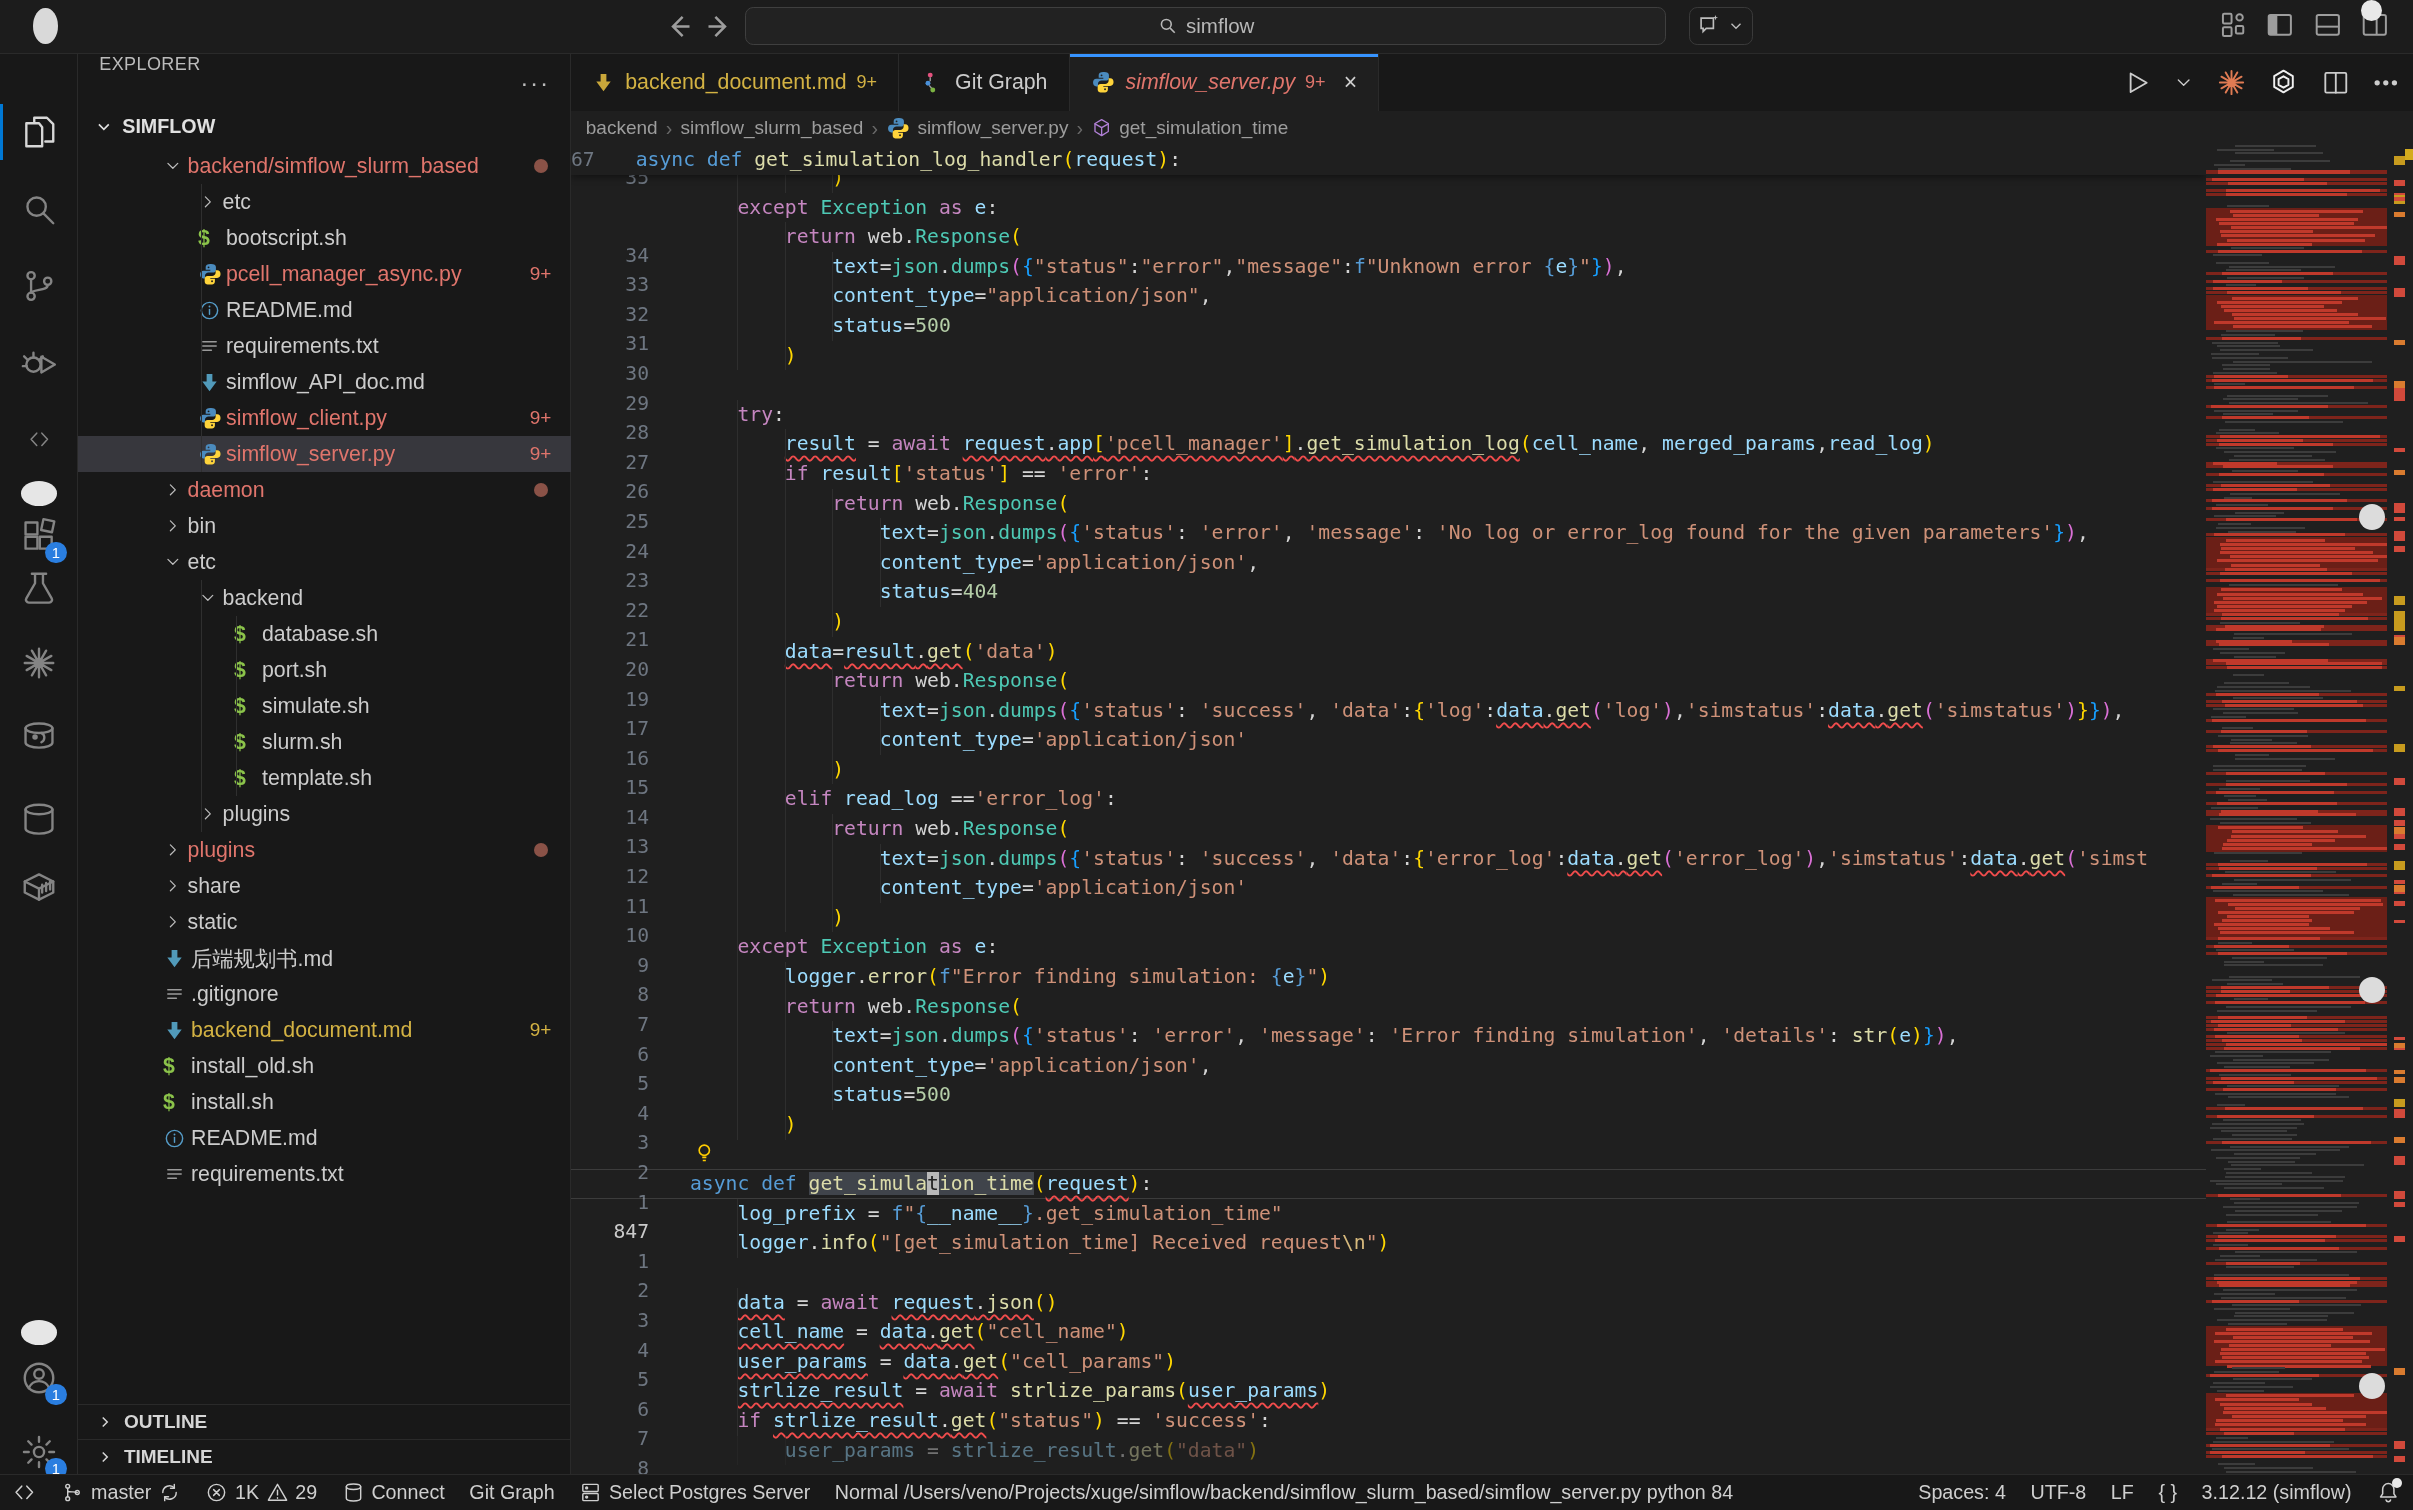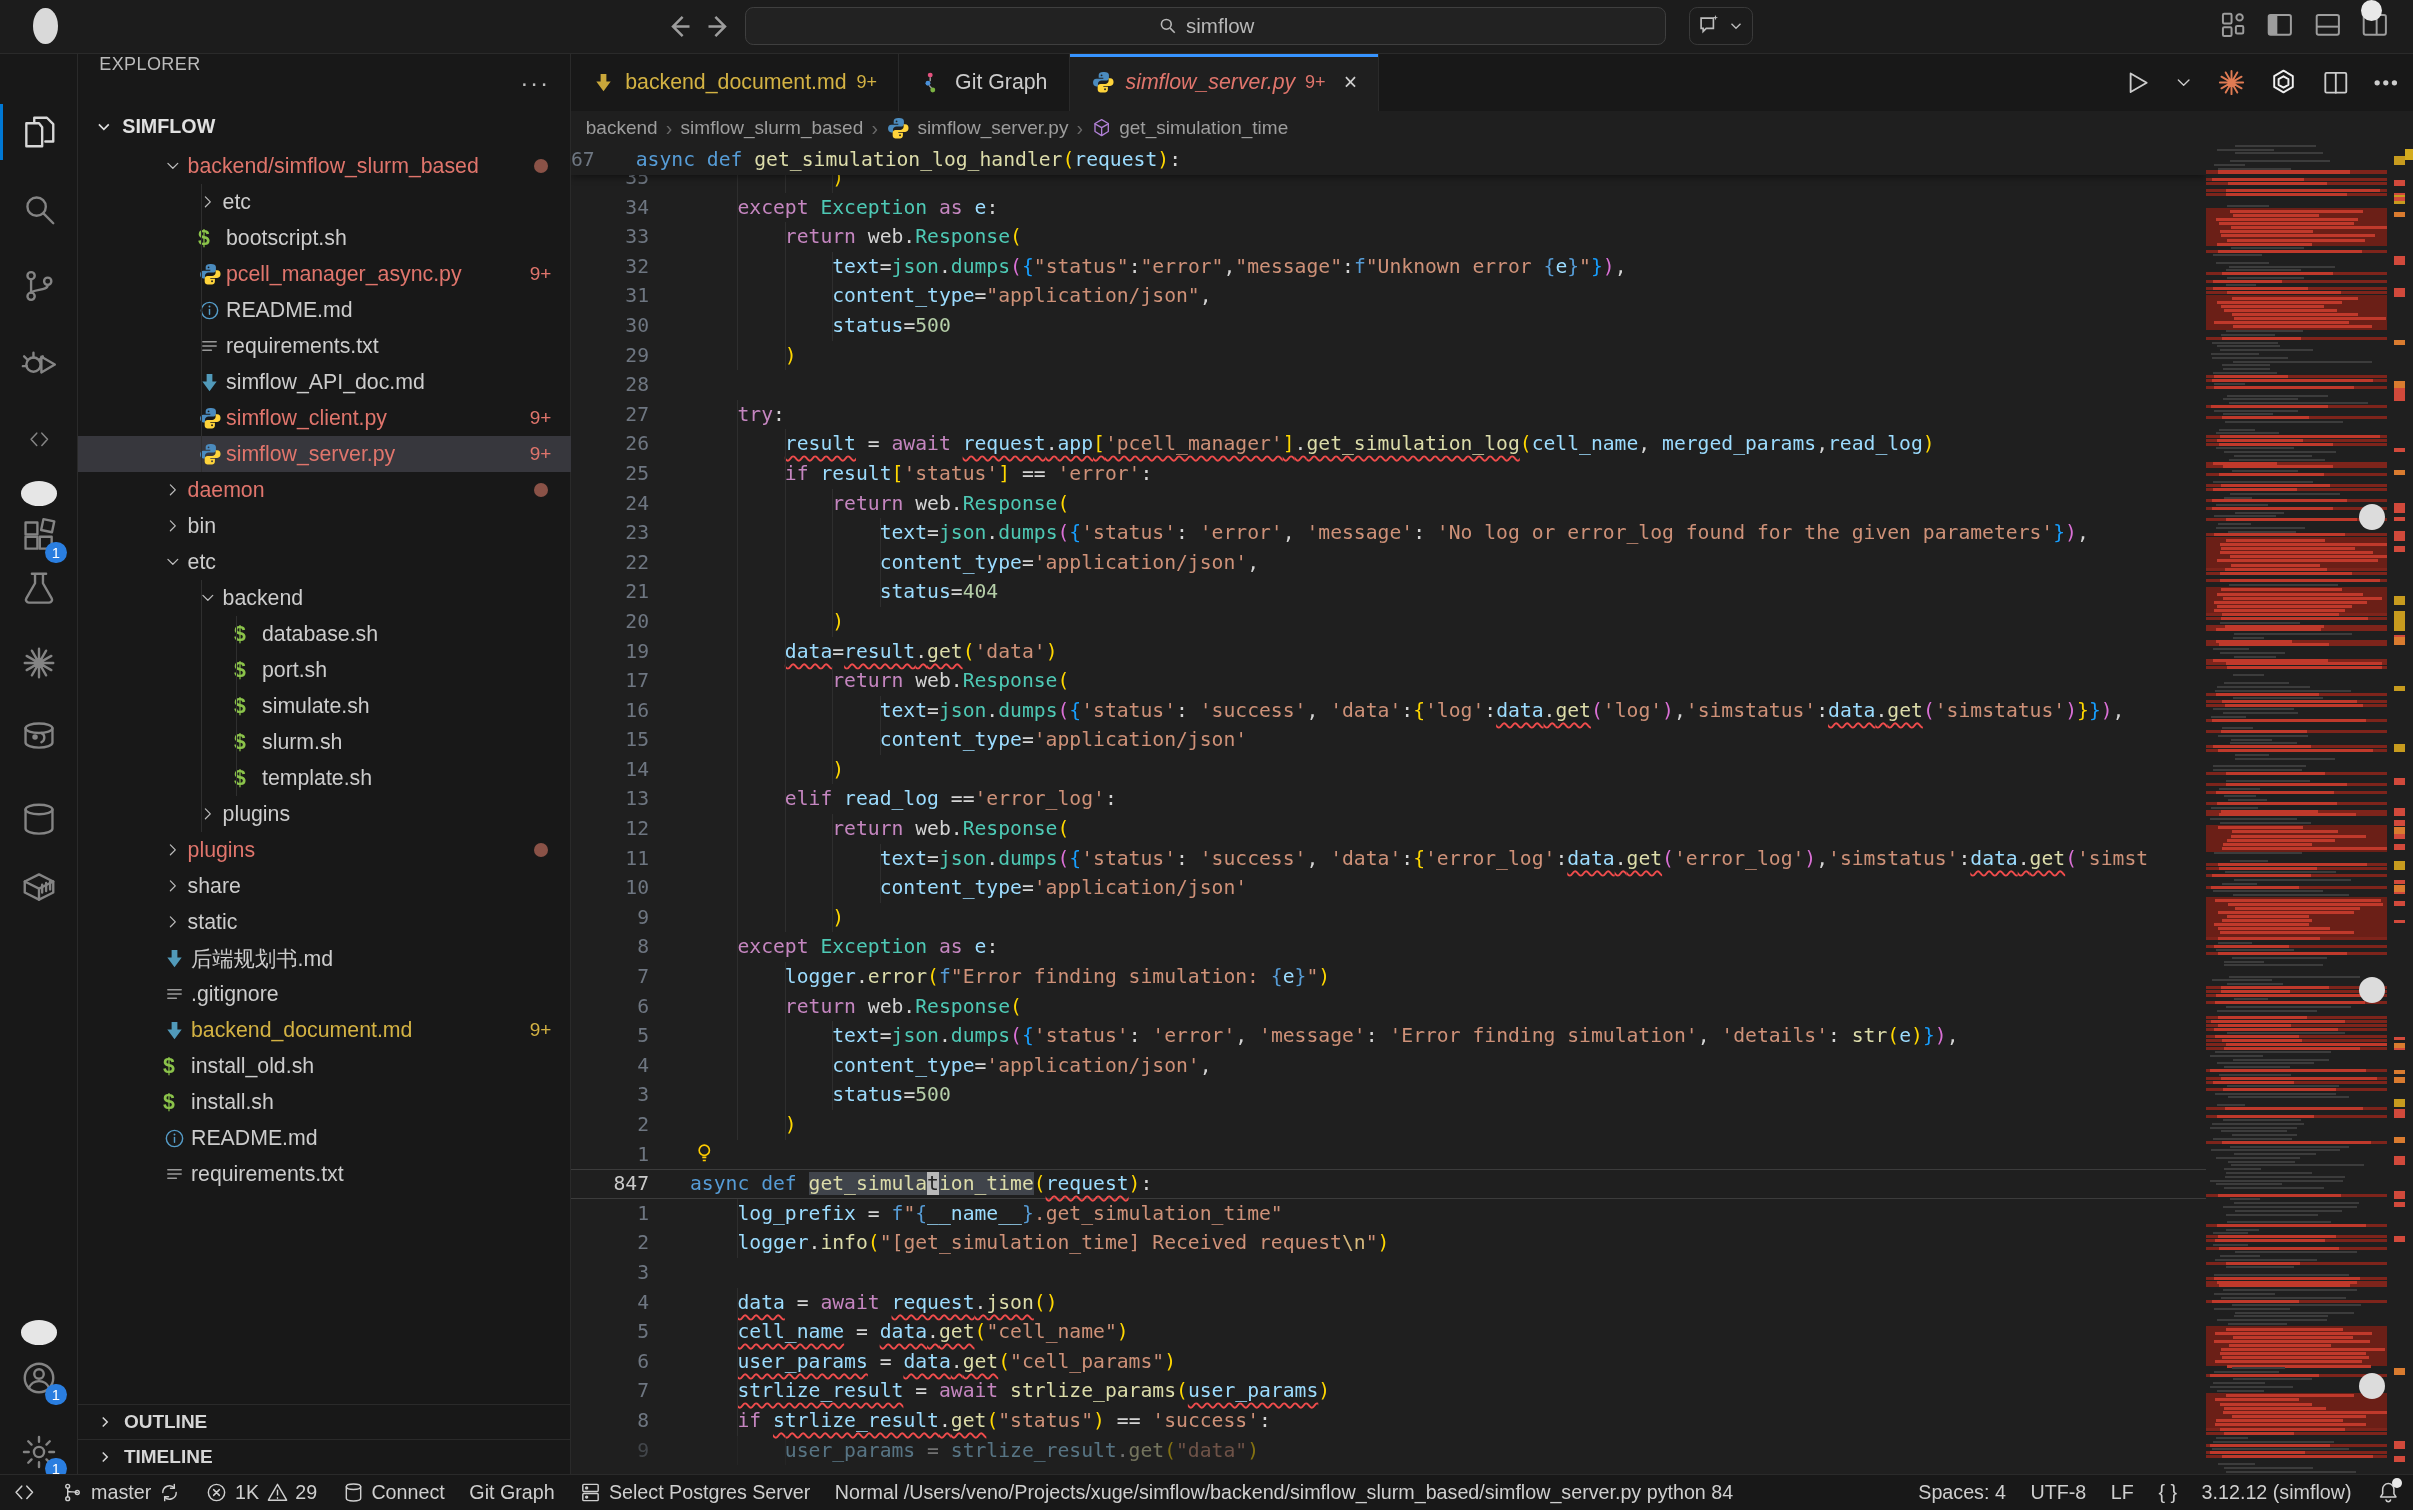--- a/index.html
+++ b/index.html
@@ -41,21 +41,21 @@
   .tab .close { margin-left:8.2px; color:#cfcfcf; font-size:23px; }
   #editor-actions { position:absolute; right:13px; top:0; height:57px; display:flex; align-items:center; gap:21.3px; color:#cccccc; }
   #breadcrumbs { position:absolute; left:0; top:57px; width:1843px; height:34px; background:#1f1f1f; display:flex; align-items:center; gap:8.2px; padding-left:14.8px; font-size:19px; color:#9d9d9d; }
   .bc-sep { color:#6a6a6a; font-size:19.7px; }
   .bc-item { display:flex; align-items:center; gap:6.6px; }
   #codewrap { position:absolute; left:0; top:91px; width:1635px; height:1329px; overflow:hidden; background:#1f1f1f; }
   #sticky { position:absolute; left:0; top:0; width:1635px; height:30px; background:#1f1f1f; box-shadow:0 3.3px 7.4px rgba(0,0,0,.45); z-index:5; }
   #lines { position:absolute; left:0; top:29.6px; width:1635px; }
   .cl-row { position:relative; width:1635px; height:29.6px; display:flex; }
   .cl-clip { overflow:hidden; }
-  .ln { width:78px; flex:none; text-align:right; font-family:"DejaVu Sans Mono", monospace; font-size:19.7px; line-height:29.6px; color:#6e7681; }
+  .ln { width:78px; flex:none; text-align:right; font-family:"DejaVu Sans Mono", monospace; font-size:19.7px; line-height:29.6px; color:#6e7681;margin-top:48px; }
   .ln.cur { color:#cacaca; }
   .ltext { position:relative; margin-left:41px; font-family:"DejaVu Sans Mono", monospace; font-size:19.7px; line-height:29.6px; white-space:pre; flex:1; }
   .cur-line-box { position:absolute; left:0; right:0; top:0; bottom:0; border-top:0.8px solid rgba(255,255,255,.13); border-bottom:0.8px solid rgba(255,255,255,.13); }
   .gl { position:absolute; top:0; bottom:0; width:0.8px; background:#2e2e2e; }
   .dim { opacity:.45; }
   .tk-kc{color:#C586C0} .tk-kd{color:#569CD6} .tk-cl{color:#4EC9B5} .tk-fn{color:#DCDCAA}
   .tk-v{color:#9CDCFE} .tk-s{color:#CE9178} .tk-n{color:#B5CEA8} .tk-p{color:#D4D4D4}
   .tk-b1{color:#FFD700} .tk-b2{color:#DA70D6} .tk-b3{color:#179FFF} .tk-esc{color:#D7BA7D}
   .tk-fnh{color:#DCDCAA; background:rgba(110,120,135,.42)}
   .tk-cur{background:#b9b9b9; color:#222222}

